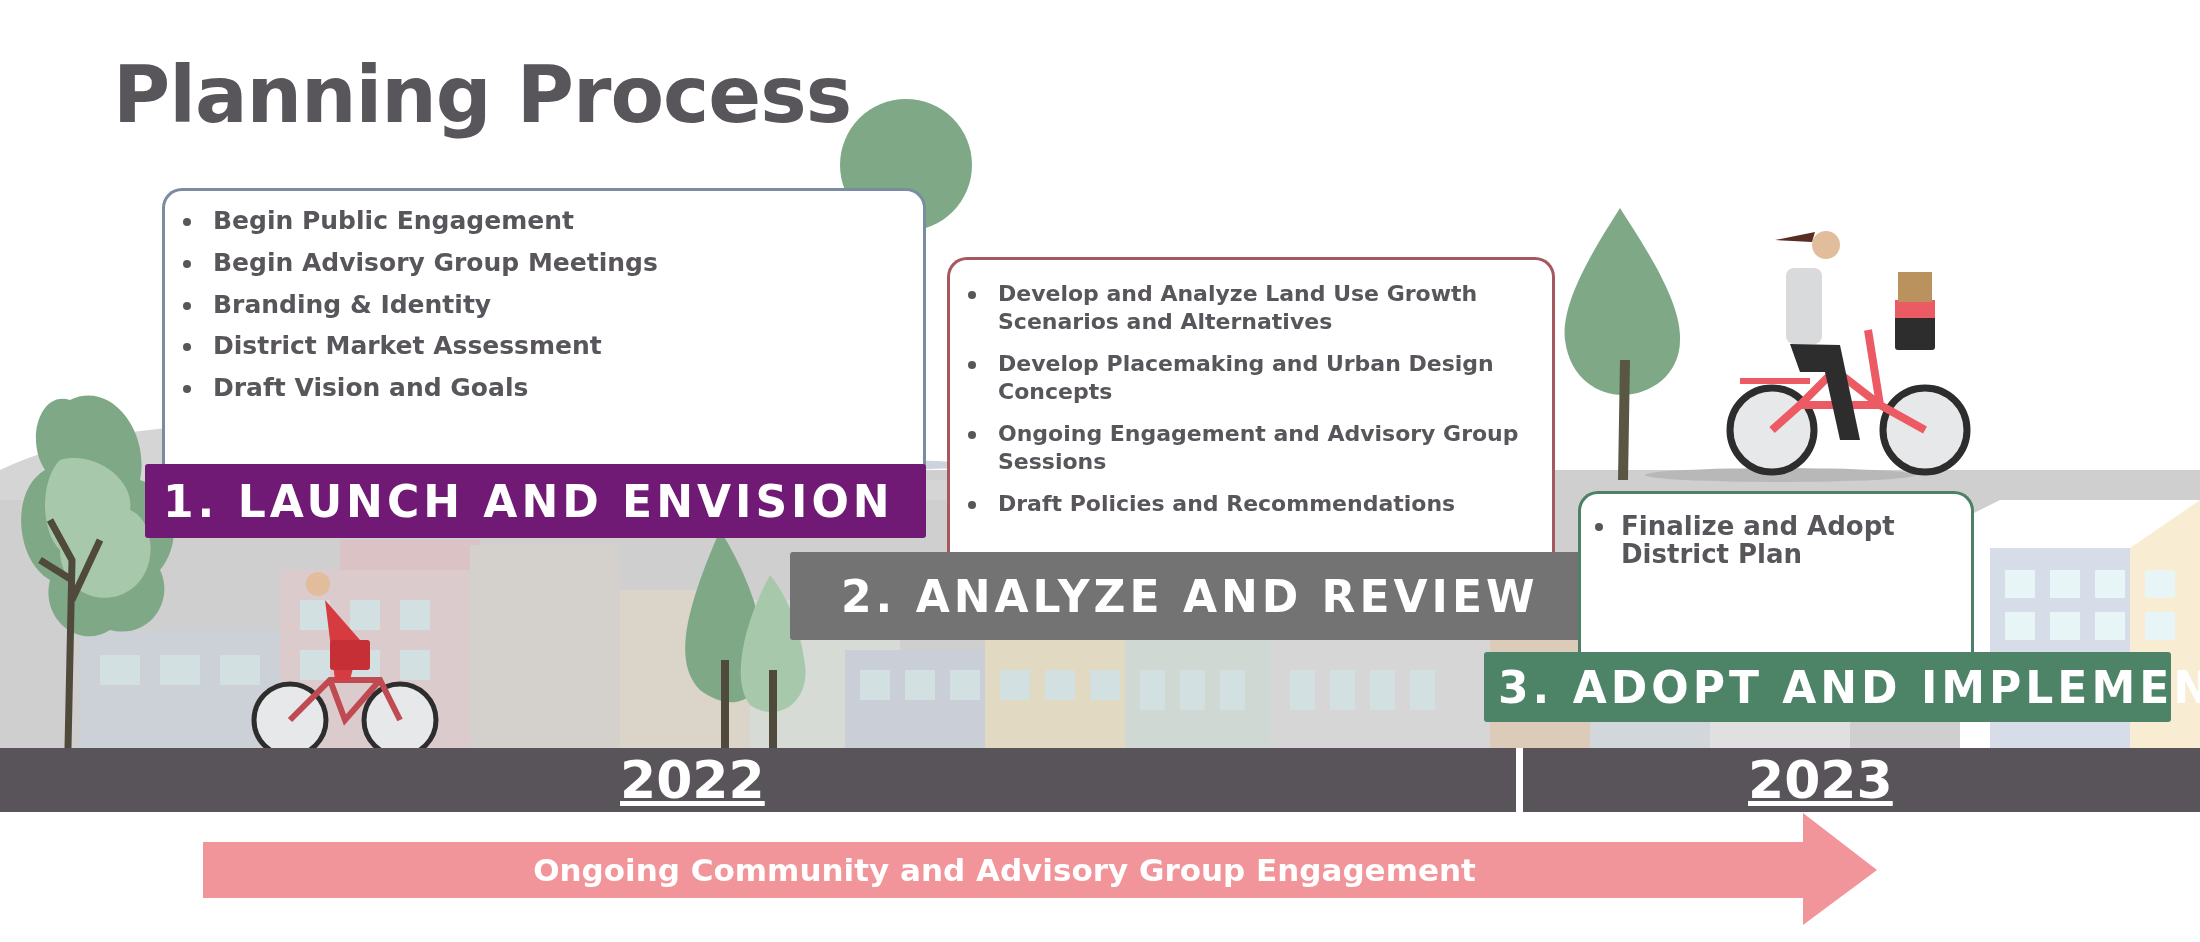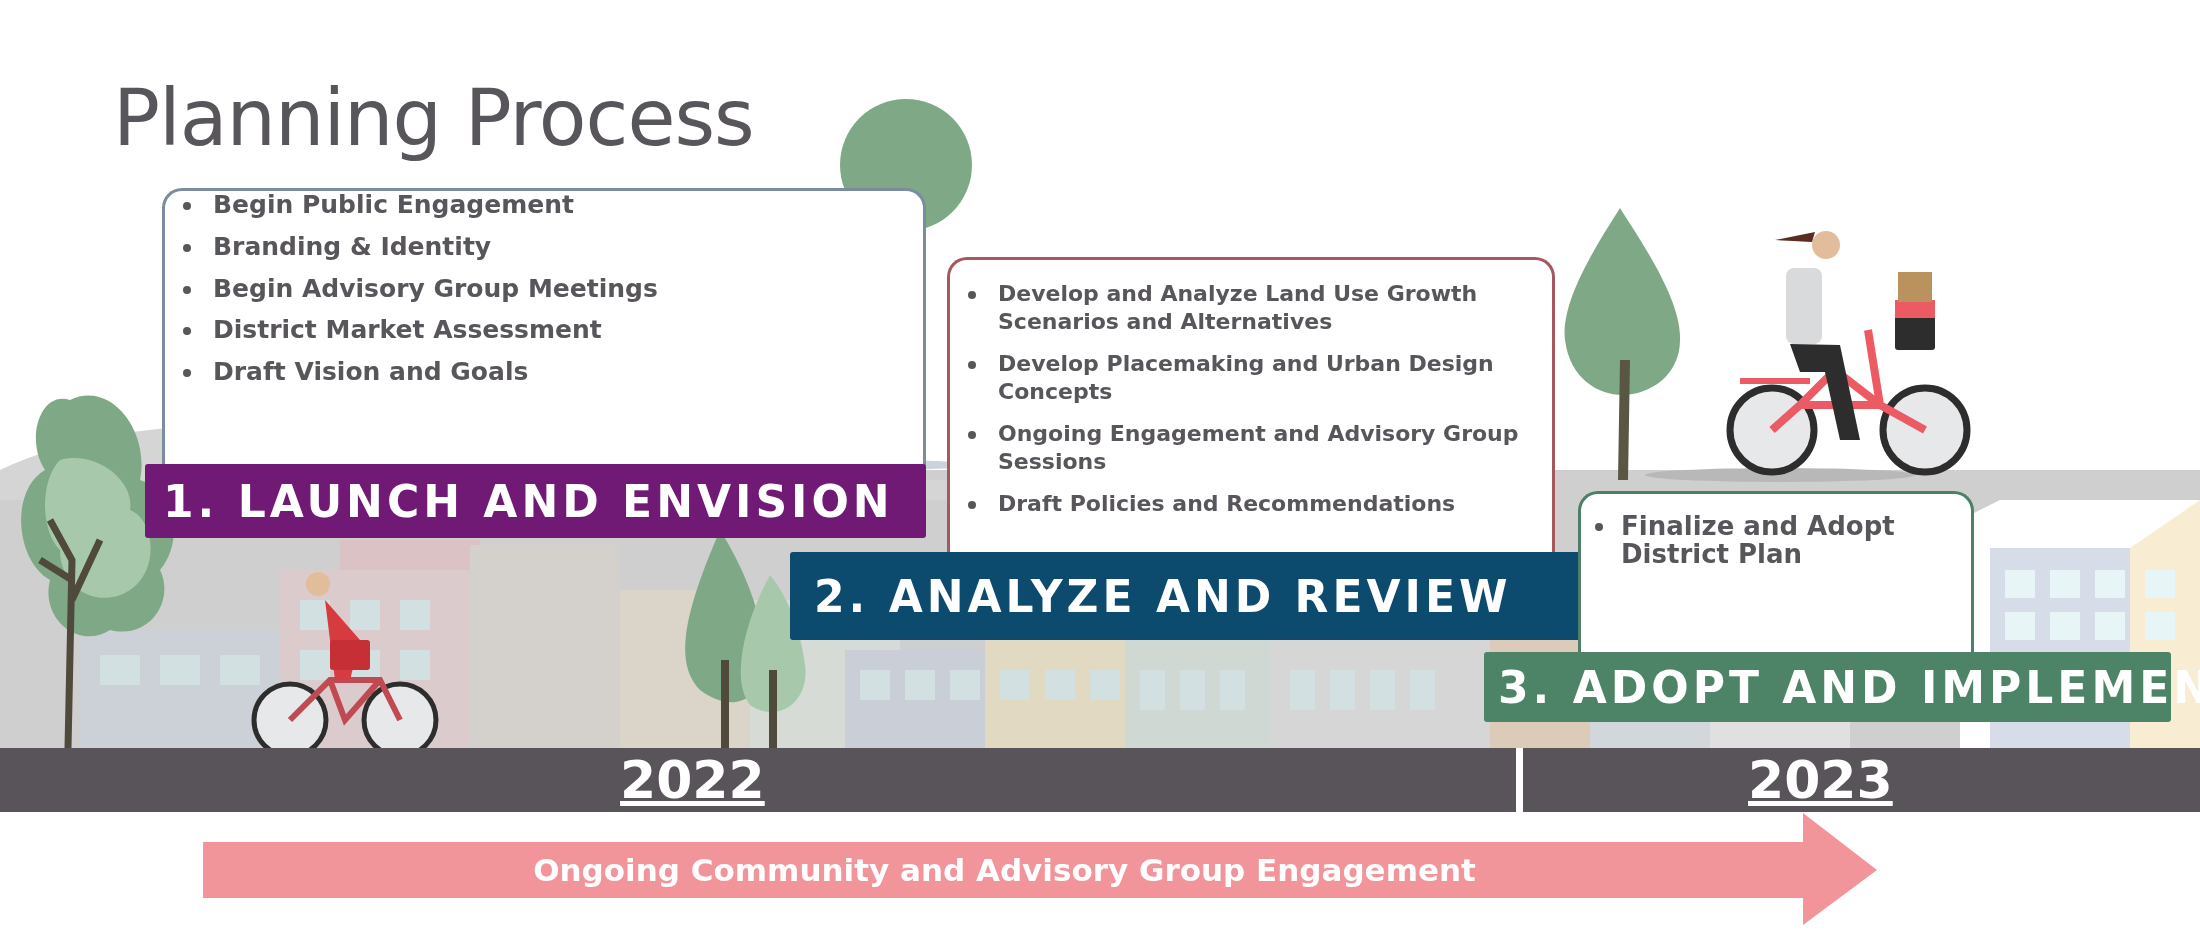--- a/index.html
+++ b/index.html
@@ -1,44 +1,44 @@
 <!DOCTYPE html>
 <html><head>
 <meta charset="utf-8">
 <style>
   html, body { margin: 0; padding: 0; }
   body { width: 2200px; height: 942px; position: relative; overflow: hidden; background: #ffffff;
          font-family: "DejaVu Sans", "Liberation Sans", sans-serif; }
   .abs { position: absolute; }
 
   
-  .title { left: 113px; top: 50px; font-size: 78px; font-weight: normal; color: #58555b; letter-spacing: -1px; white-space: nowrap; margin-top: 23px; }
+  .title { left: 113px; top: 50px; font-size: 78px; font-weight: bold; color: #58555b; letter-spacing: -1px; white-space: nowrap; }
 
   
   .scene { left: 0; top: 0; width: 2200px; height: 942px; }
 
   
   .phase-box { background: #ffffff; border-style: solid; border-width: 3px; border-bottom: none; border-radius: 20px 20px 0 0; box-sizing: border-box; }
   .phase-box ul { margin: 0; padding: 0; list-style: none; }
   .phase-box li { position: relative; color: #58555b; font-weight: bold; font-size: 26px; line-height: 28px; padding-left: 48px; }
   .phase-box li::before { content: ""; position: absolute; left: 18px; top: 11px; width: 8px; height: 8px; border-radius: 50%; background: #58555b; }
 
-  .box1 { left: 162px; top: 188px; width: 764px; height: 280px; border-color: #7a8ca0; }
+  .box1 { left: 162px; top: 188px; width: 764px; height: 280px; border-color: #7a8ca0; padding-top: 16px; }
   .box1 li { margin-bottom: 13.8px; font-size: 25px; }
   .box1 li::before { left: 18px; }
   .box2 { left: 947px; top: 257px; width: 608px; height: 300px; border-color: #a5595f; padding-top: 20px; }
   .box2 li { margin-bottom: 14px; font-size: 22px; line-height: 28px; }
   .box3 { left: 1578px; top: 491px; width: 396px; height: 170px; border-color: #4e7f67; padding-top: 18px; }
   .box3 li { margin-bottom: 12px; font-size: 26px; line-height: 28px; padding-left: 40px; }
   .box3 li::before { left: 14px; }
 
   
   .banner { color: #ffffff; font-weight: bold; letter-spacing: 4px; white-space: nowrap; box-sizing: border-box; border-radius: 3px; display: flex; align-items: center; }
   .banner1 { left: 145px; top: 464px; width: 781px; height: 74px; background: #701a75; font-size: 44px; padding-left: 18px; }
-  .banner2 { left: 790px; top: 552px; width: 900px; height: 88px; background: #0c4a6e; font-size: 44px; padding-left: 24px; }
+  .banner2 { left: 790px; top: 552px; width: 900px; height: 88px; background: #737373; font-size: 44px; padding-left: 51px; }
   .banner3 { left: 1484px; top: 652px; width: 687px; height: 70px; background: #4d8467; font-size: 44px; padding-left: 14px; }
 
   
   .timeline { left: 0; top: 748px; width: 2200px; height: 64px; background: #58545a; }
   .timeline-divider { left: 1516px; top: 748px; width: 7px; height: 66px; background: #ffffff; }
   .year { color: #ffffff; font-weight: bold; font-size: 52px; top: 750px; line-height: 60px; text-decoration: underline; }
   .year-2022 { left: 620px; }
   .year-2023 { left: 1748px; }
 
   
@@ -164,22 +164,22 @@
   </g>
 
   <path d="M1803 813 L1877 870 L1803 925 Z" fill="#f2959a"></path>
 </svg>
 
 <div class="abs title">Planning Process</div>
 
 <div class="abs phase-box box1">
   <ul>
     <li>Begin Public Engagement</li>
+    <li>Begin Advisory Group Meetings</li>
     <li>Branding &amp; Identity</li>
-    <li>Begin Advisory Group Meetings</li>
     <li>District Market Assessment</li>
     <li>Draft Vision and Goals</li>
   </ul>
 </div>
 <div class="abs banner banner1">1. LAUNCH AND ENVISION</div>
 
 <div class="abs phase-box box2">
   <ul>
     <li>Develop and Analyze Land Use Growth Scenarios and Alternatives</li>
     <li>Develop Placemaking and Urban Design Concepts</li>

